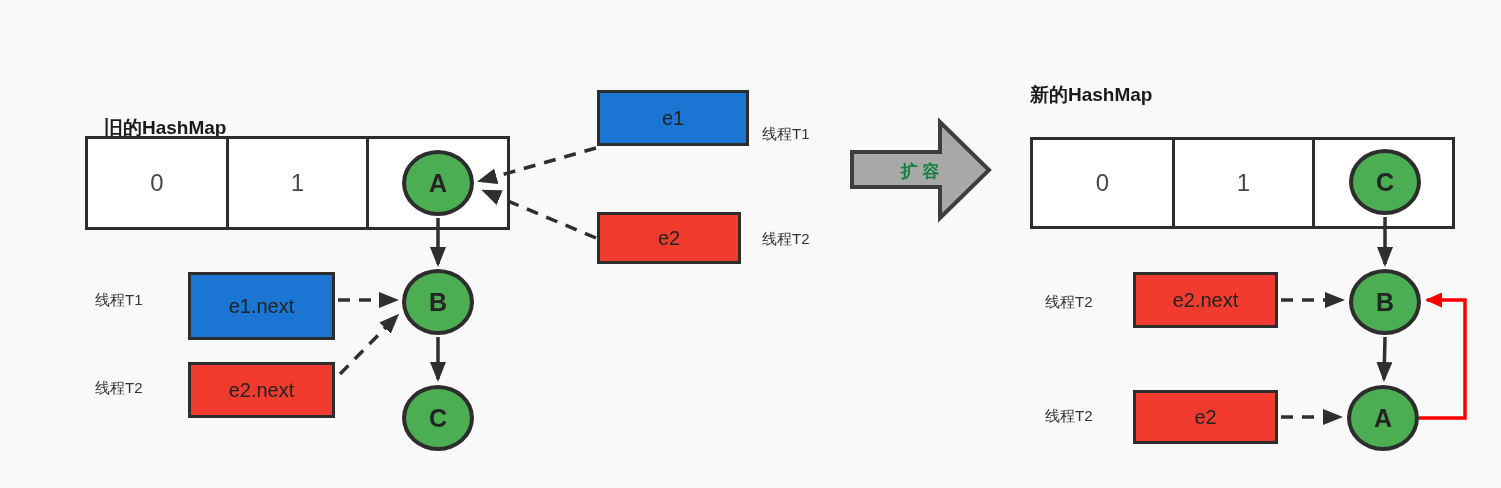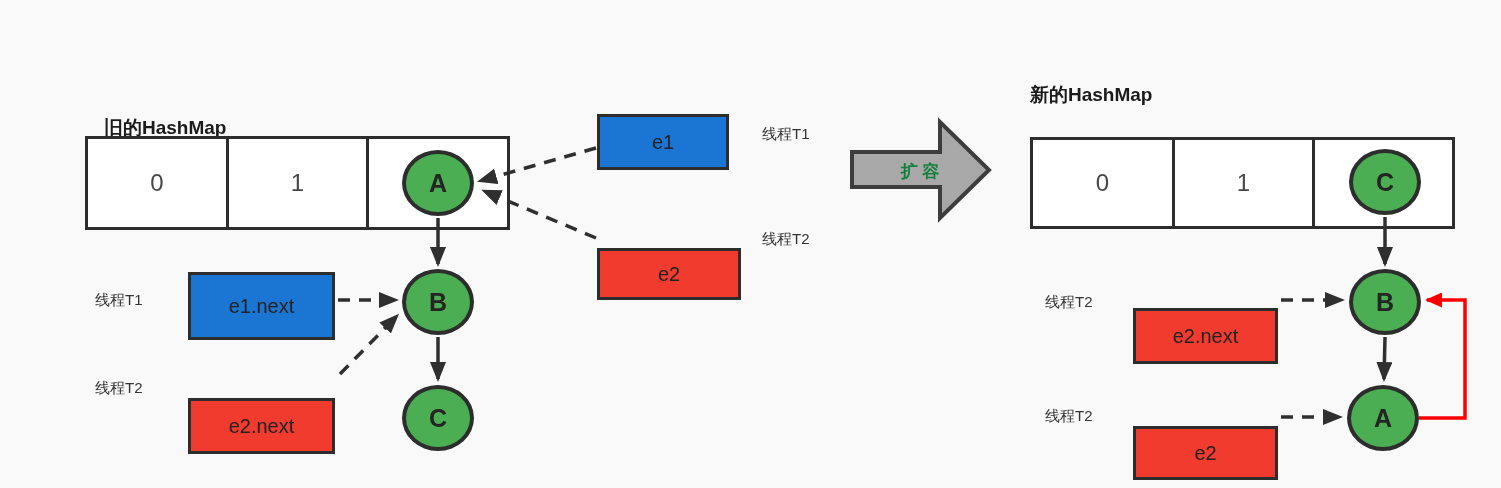--- a/index.html
+++ b/index.html
@@ -56,21 +56,21 @@
     border: 3px solid var(--border, #2d2d2d);
     display: flex;
     align-items: center;
     justify-content: center;
     font-size: 20px;
     color: #222222;
     box-sizing: border-box;
     z-index: 2;
   }
   .box.blue { background: var(--blue, #1b75d2); }
-  .box.red  { background: var(--red, #f23b2f); margin-top: 36px; }
+  .box.red  { background: var(--red, #f23b2f); }
   .lbl {
     position: absolute;
     font-size: 15px;
     color: #333333;
     white-space: nowrap;
   }
   .overlay {
     position: absolute;
     left: 0; top: 0;
     z-index: 3;
@@ -102,21 +102,21 @@
   <div class="arr" style="left:85px; top:136px; width:425px; height:94px; grid-template-columns:141px 140px 1fr;">
     <div class="cell b">0</div>
     <div class="cell b">1</div>
     <div class="cell"></div>
   </div>
 
   <div class="node" style="left:402px; top:150px;">A</div>
   <div class="node" style="left:402px; top:269px;">B</div>
   <div class="node" style="left:402px; top:385px;">C</div>
 
-  <div class="box blue" style="left:597px; top:114px; width:132px; height:56px;">e1</div>
+  <div class="box blue" style="left:597px; top:90px; width:152px; height:56px;">e1</div>
   <div class="lbl" style="left:762px; top:125px;">线程T1</div>
 
   <div class="box red" style="left:597px; top:212px; width:144px; height:52px;">e2</div>
   <div class="lbl" style="left:762px; top:230px;">线程T2</div>
 
   <div class="lbl" style="left:95px; top:291px;">线程T1</div>
   <div class="box blue" style="left:188px; top:272px; width:147px; height:68px;">e1.next</div>
 
   <div class="lbl" style="left:95px; top:379px;">线程T2</div>
   <div class="box red" style="left:188px; top:362px; width:147px; height:56px;">e2.next</div>

